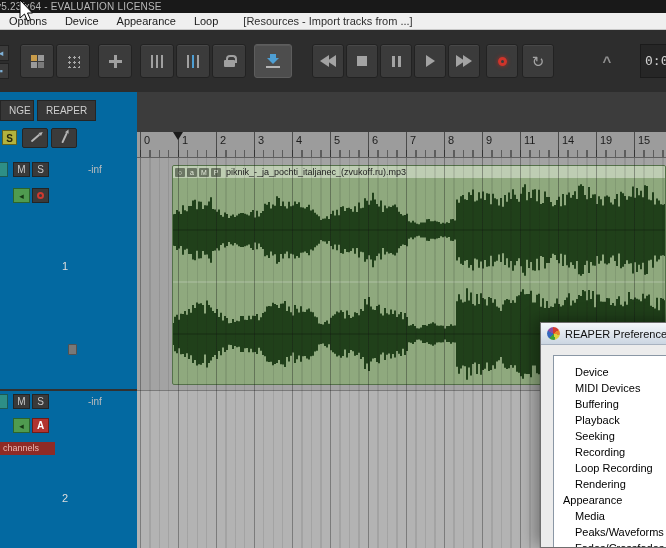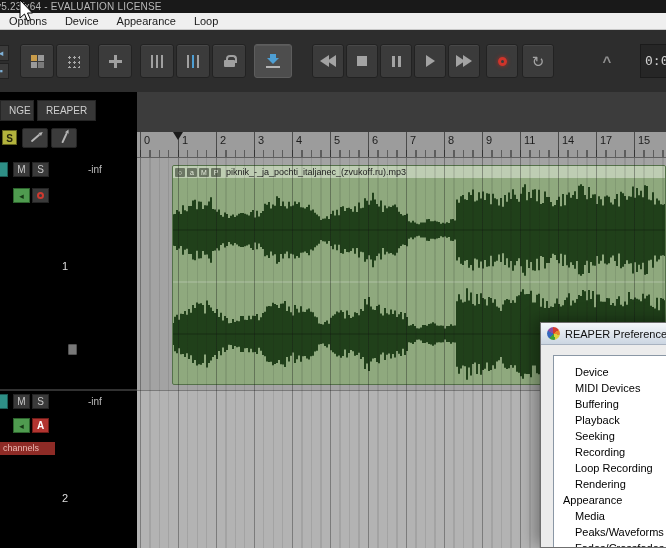--- a/index.html
+++ b/index.html
@@ -54,21 +54,21 @@
   .icon-import i{position:absolute;left:0;bottom:0;width:14px;height:2px;background:#b5b5b5;}
   .tri-r{width:0;height:0;border-left:9px solid #a3a3a3;border-top:6px solid transparent;border-bottom:6px solid transparent;}
   .tri-l{width:0;height:0;border-right:9px solid #a3a3a3;border-top:6px solid transparent;border-bottom:6px solid transparent;}
   .sq{width:10px;height:10px;background:#a3a3a3;}
   .pause-bars{display:flex;gap:3px;}
   .pause-bars i{display:block;width:3px;height:11px;background:#a3a3a3;}
   .rec-circle{width:9px;height:9px;border:3px solid #d0342a;border-radius:50%;box-shadow:0 0 4px rgba(200,40,30,.8);}
   .loop-glyph{color:#a3a3a3;font-size:15px;line-height:1;}
 
   
-  .tcp{position:absolute;left:0;top:92px;width:156px;height:456px;background:#000000;border-right:1px solid #262626;}
+  .tcp{position:absolute;left:0;top:92px;width:156px;height:456px;background:#0369a1;border-right:1px solid #262626;}
   .dock-tab{position:absolute;top:8px;height:21px;background:#373737;border:1px solid #252525;color:#cfcfcf;
             font-size:10px;display:flex;align-items:center;padding:0 8px;}
   .tool-s{position:absolute;left:2px;top:38px;width:15px;height:15px;background:#b3b33d;color:#26260c;
           font-size:10px;font-weight:bold;text-align:center;line-height:15px;border:1px solid #62621e;}
   .tool-btn{position:absolute;top:36px;width:26px;height:20px;background:#3b3b3b;border:1px solid #252525;
             border-radius:2px;display:flex;align-items:center;justify-content:center;}
   .icon-pencil{position:relative;width:11px;height:2px;background:#b5b5b5;transform:rotate(-40deg);border-radius:1px;}
   .icon-pencil::after{content:'';position:absolute;right:-4px;top:-1px;border-left:4px solid #b5b5b5;
             border-top:2px solid transparent;border-bottom:2px solid transparent;}
   .small-btn{position:absolute;width:17px;height:15px;background:#3a3a3a;border:1px solid #242424;color:#c9c9c9;
@@ -137,20 +137,21 @@
 
   <div class="titlebar">
     <span>v5.23/x64 - EVALUATION LICENSE</span>
   </div>
 
   <div class="menubar">
     <span class="menu-item">Options</span>
     <span class="menu-item">Device</span>
     <span class="menu-item">Appearance</span>
     <span class="menu-item">Loop</span>
+    <span class="docker-caption">[Resources - Import tracks from ...]</span>
   </div>
 
   <div class="toolbar">
     <span class="tb-mini" style="left:-7px;top:15px;">◂</span>
     <span class="tb-mini" style="left:-7px;top:33px;">▪</span>
 
     <div class="tb" style="left:20px;">
       <span class="icon-squares">
         <i style="background:#c99c4a"></i>
           <i style="background:#9a9a9a"></i>
@@ -260,21 +261,21 @@
     <span class="tick" style="left:79px">2</span>
     <span class="tick" style="left:117px">3</span>
     <span class="tick" style="left:155px">4</span>
     <span class="tick" style="left:193px">5</span>
     <span class="tick" style="left:231px">6</span>
     <span class="tick" style="left:269px">7</span>
     <span class="tick" style="left:307px">8</span>
     <span class="tick" style="left:345px">9</span>
     <span class="tick" style="left:383px">11</span>
     <span class="tick" style="left:421px">14</span>
-    <span class="tick" style="left:459px">17</span>
+    <span class="tick" style="left:459px">19</span>
     <span class="tick" style="left:497px">15</span>
     <span class="minor-ticks"></span>
     <span class="cursor-marker"></span>
   </div>
 
   <div class="lane1"></div>
   <div class="lane2"></div>
 
   <div class="item">
     <svg id="wave-svg" width="494" height="220" viewBox="0 0 494 220">

